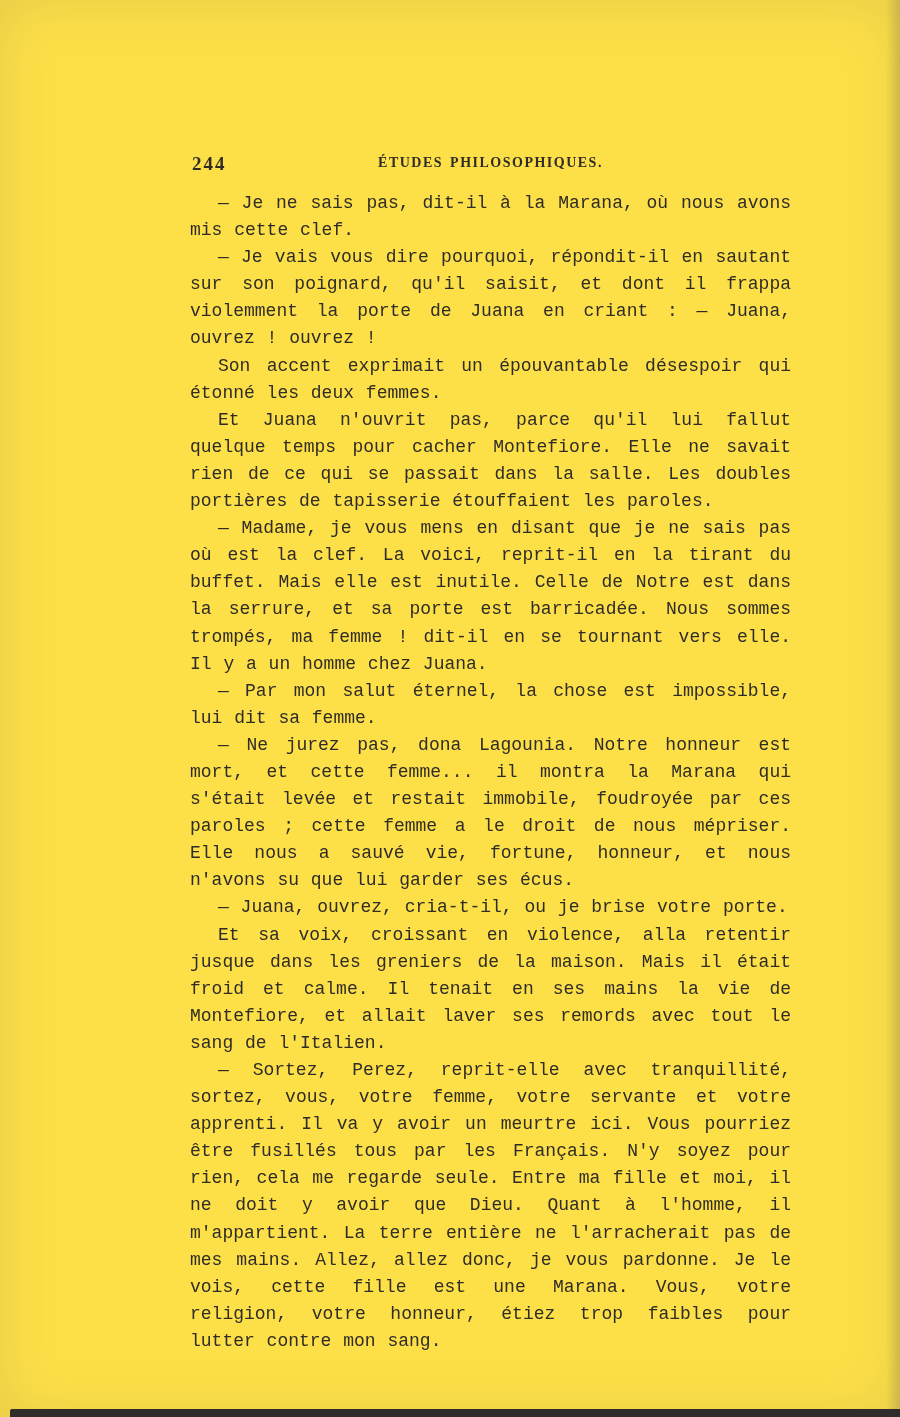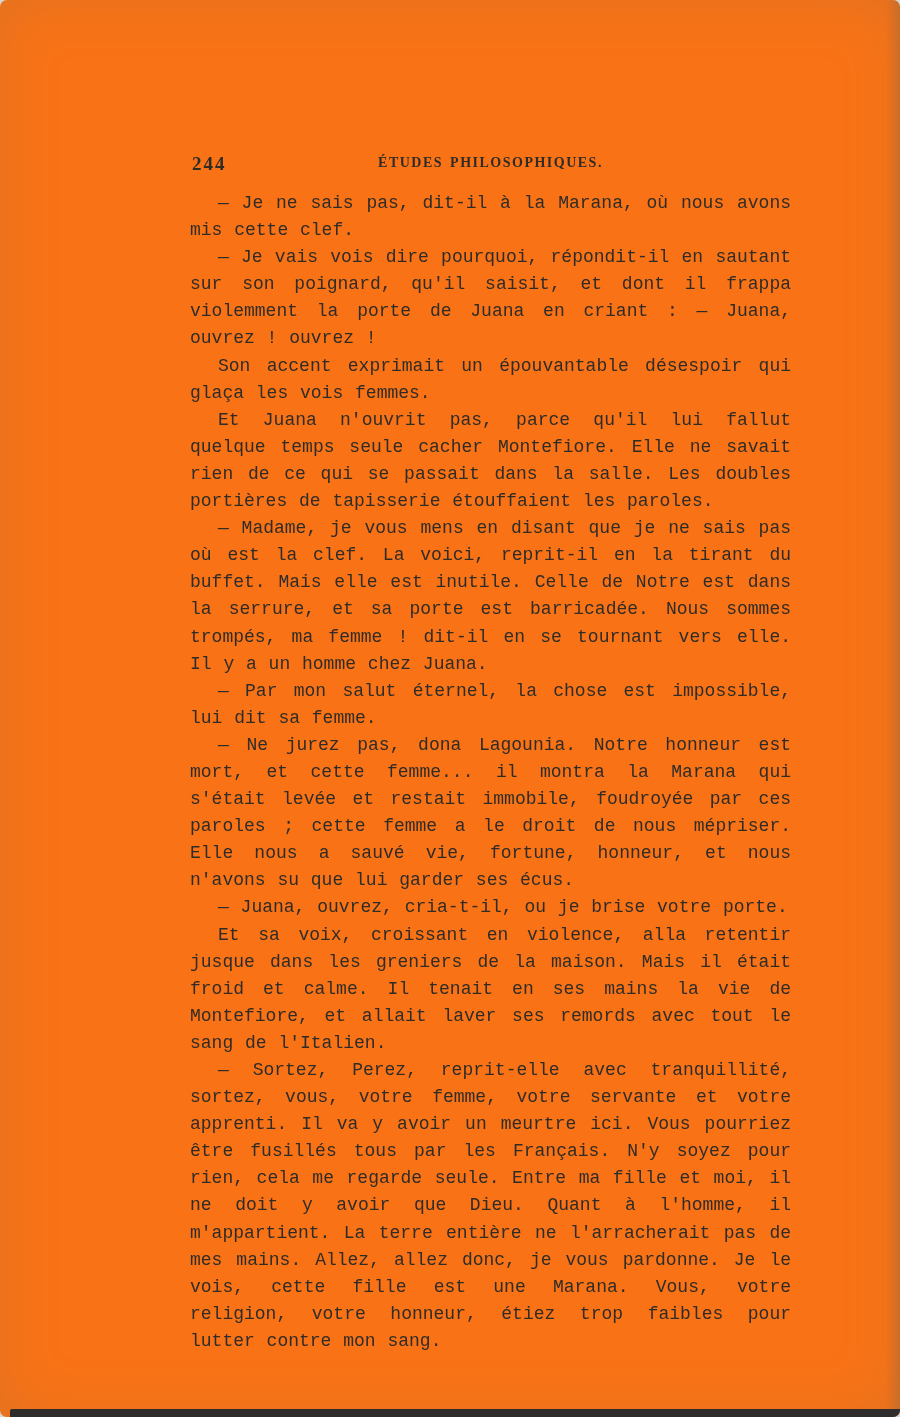--- a/index.html
+++ b/index.html
@@ -5,25 +5,24 @@
   html, body {
     margin: 0;
     padding: 0;
     background: #d8d5ce;
   }
   .scan-page {
     position: relative;
     width: 900px;
     height: 1417px;
     margin: 0 auto;
-    background: #f97316;
+    background: #fde047;
     box-shadow: inset 0 0 60px rgba(120,110,90,0.18);
     overflow: hidden;
     font-family: "Liberation Serif", "DejaVu Serif", serif;
-    border-radius: 7px;
   }
   
   .scan-edge-bottom {
     position: absolute;
     left: 10px;
     right: 0;
     bottom: 0;
     height: 8px;
     background: #2e2d2b;
     border-radius: 2px 0 0 0;
@@ -81,23 +80,23 @@
 
   <div class="text-block">
 
     <div class="running-header">
       <span class="page-number">244</span>
       <div class="running-title">ÉTUDES PHILOSOPHIQUES.</div>
     </div>
 
     <div class="body-text">
       <p>— Je ne sais pas, dit-il à la Marana, où nous avons mis cette clef.</p>
-      <p>— Je vais vois dire pourquoi, répondit-il en sautant sur son poignard, qu'il saisit, et dont il frappa violemment la porte de Juana en criant : — Juana, ouvrez ! ouvrez !</p>
-      <p>Son accent exprimait un épouvantable désespoir qui glaça les vois femmes.</p>
-      <p>Et Juana n'ouvrit pas, parce qu'il lui fallut quelque temps seule cacher Montefiore. Elle ne savait rien de ce qui se passait dans la salle. Les doubles portières de tapisserie étouffaient les paroles.</p>
+      <p>— Je vais vous dire pourquoi, répondit-il en sautant sur son poignard, qu'il saisit, et dont il frappa violemment la porte de Juana en criant : — Juana, ouvrez ! ouvrez !</p>
+      <p>Son accent exprimait un épouvantable désespoir qui étonné les deux femmes.</p>
+      <p>Et Juana n'ouvrit pas, parce qu'il lui fallut quelque temps pour cacher Montefiore. Elle ne savait rien de ce qui se passait dans la salle. Les doubles portières de tapisserie étouffaient les paroles.</p>
       <p>— Madame, je vous mens en disant que je ne sais pas où est la clef. La voici, reprit-il en la tirant du buffet. Mais elle est inutile. Celle de Notre est dans la serrure, et sa porte est barricadée. Nous sommes trompés, ma femme ! dit-il en se tournant vers elle. Il y a un homme chez Juana.</p>
       <p>— Par mon salut éternel, la chose est impossible, lui dit sa femme.</p>
       <p>— Ne jurez pas, dona Lagounia. Notre honneur est mort, et cette femme... il montra la Marana qui s'était levée et restait immobile, foudroyée par ces paroles ; cette femme a le droit de nous mépriser. Elle nous a sauvé vie, fortune, honneur, et nous n'avons su que lui garder ses écus.</p>
       <p>— Juana, ouvrez, cria-t-il, ou je brise votre porte.</p>
       <p>Et sa voix, croissant en violence, alla retentir jusque dans les greniers de la maison. Mais il était froid et calme. Il tenait en ses mains la vie de Montefiore, et allait laver ses remords avec tout le sang de l'Italien.</p>
       <p>— Sortez, Perez, reprit-elle avec tranquillité, sortez, vous, votre femme, votre servante et votre apprenti. Il va y avoir un meurtre ici. Vous pourriez être fusillés tous par les Français. N'y soyez pour rien, cela me regarde seule. Entre ma fille et moi, il ne doit y avoir que Dieu. Quant à l'homme, il m'appartient. La terre entière ne l'arracherait pas de mes mains. Allez, allez donc, je vous pardonne. Je le vois, cette fille est une Marana. Vous, votre religion, votre honneur, étiez trop faibles pour lutter contre mon sang.</p>
     </div>
 
   </div>
 

